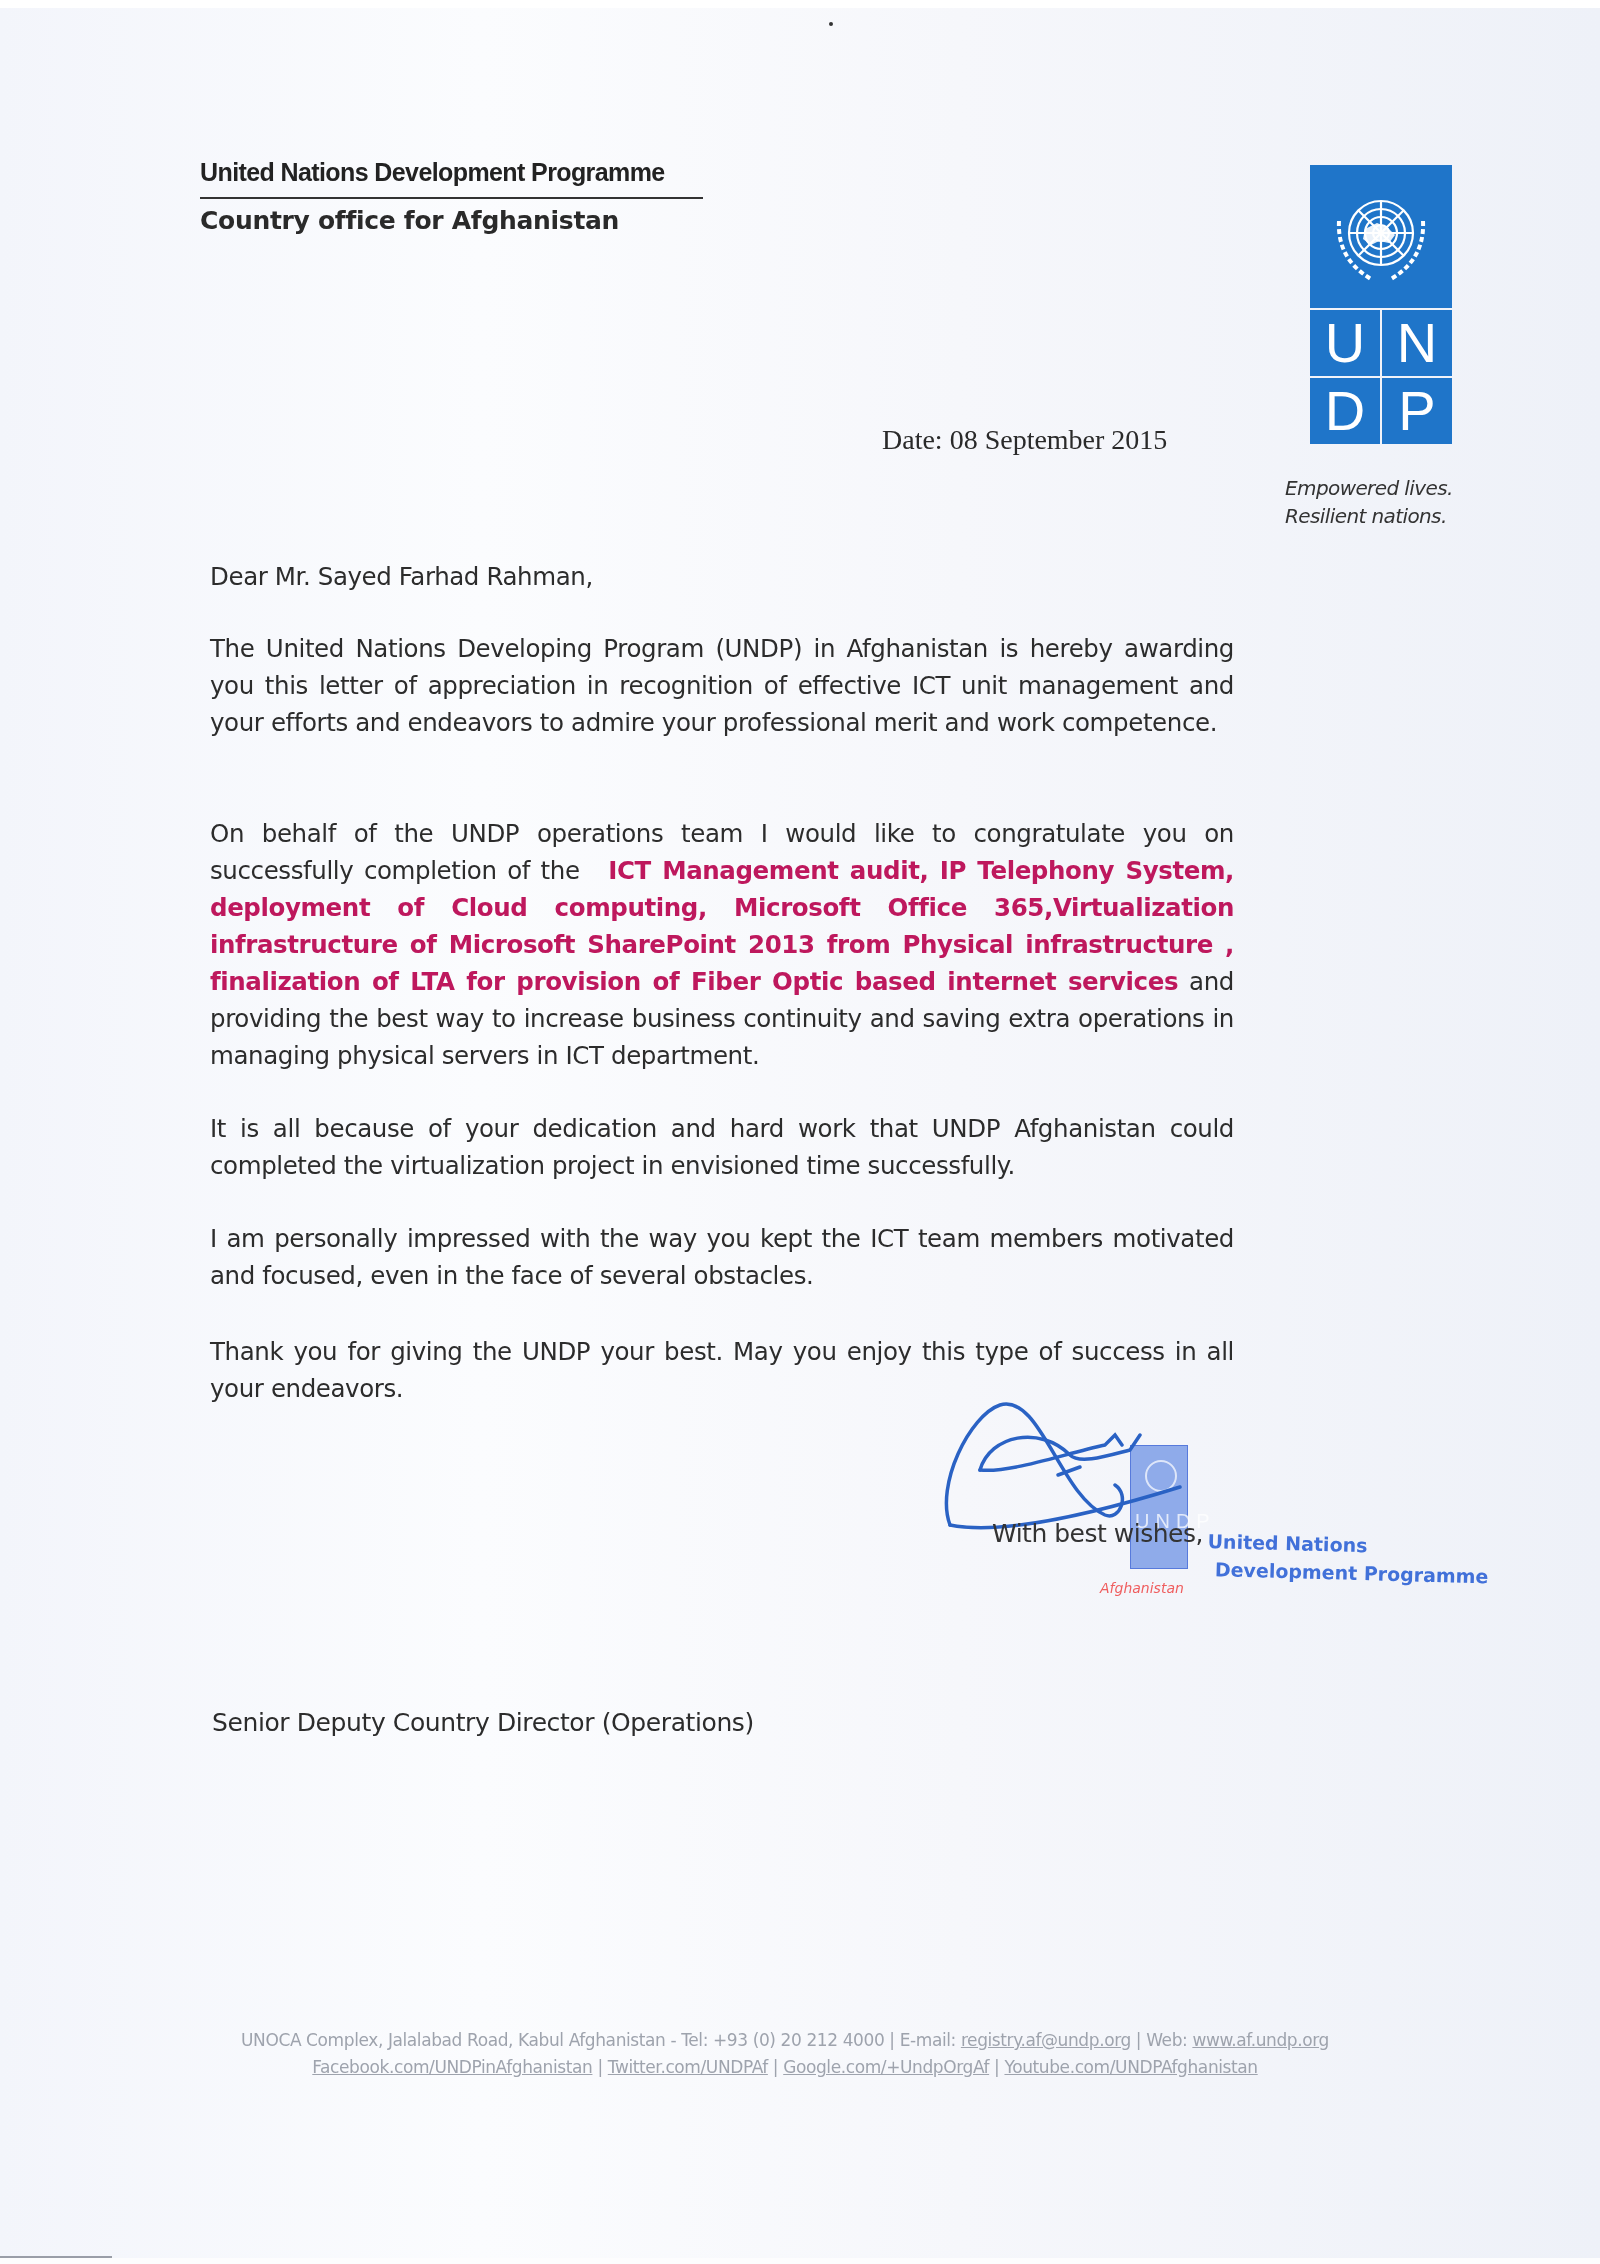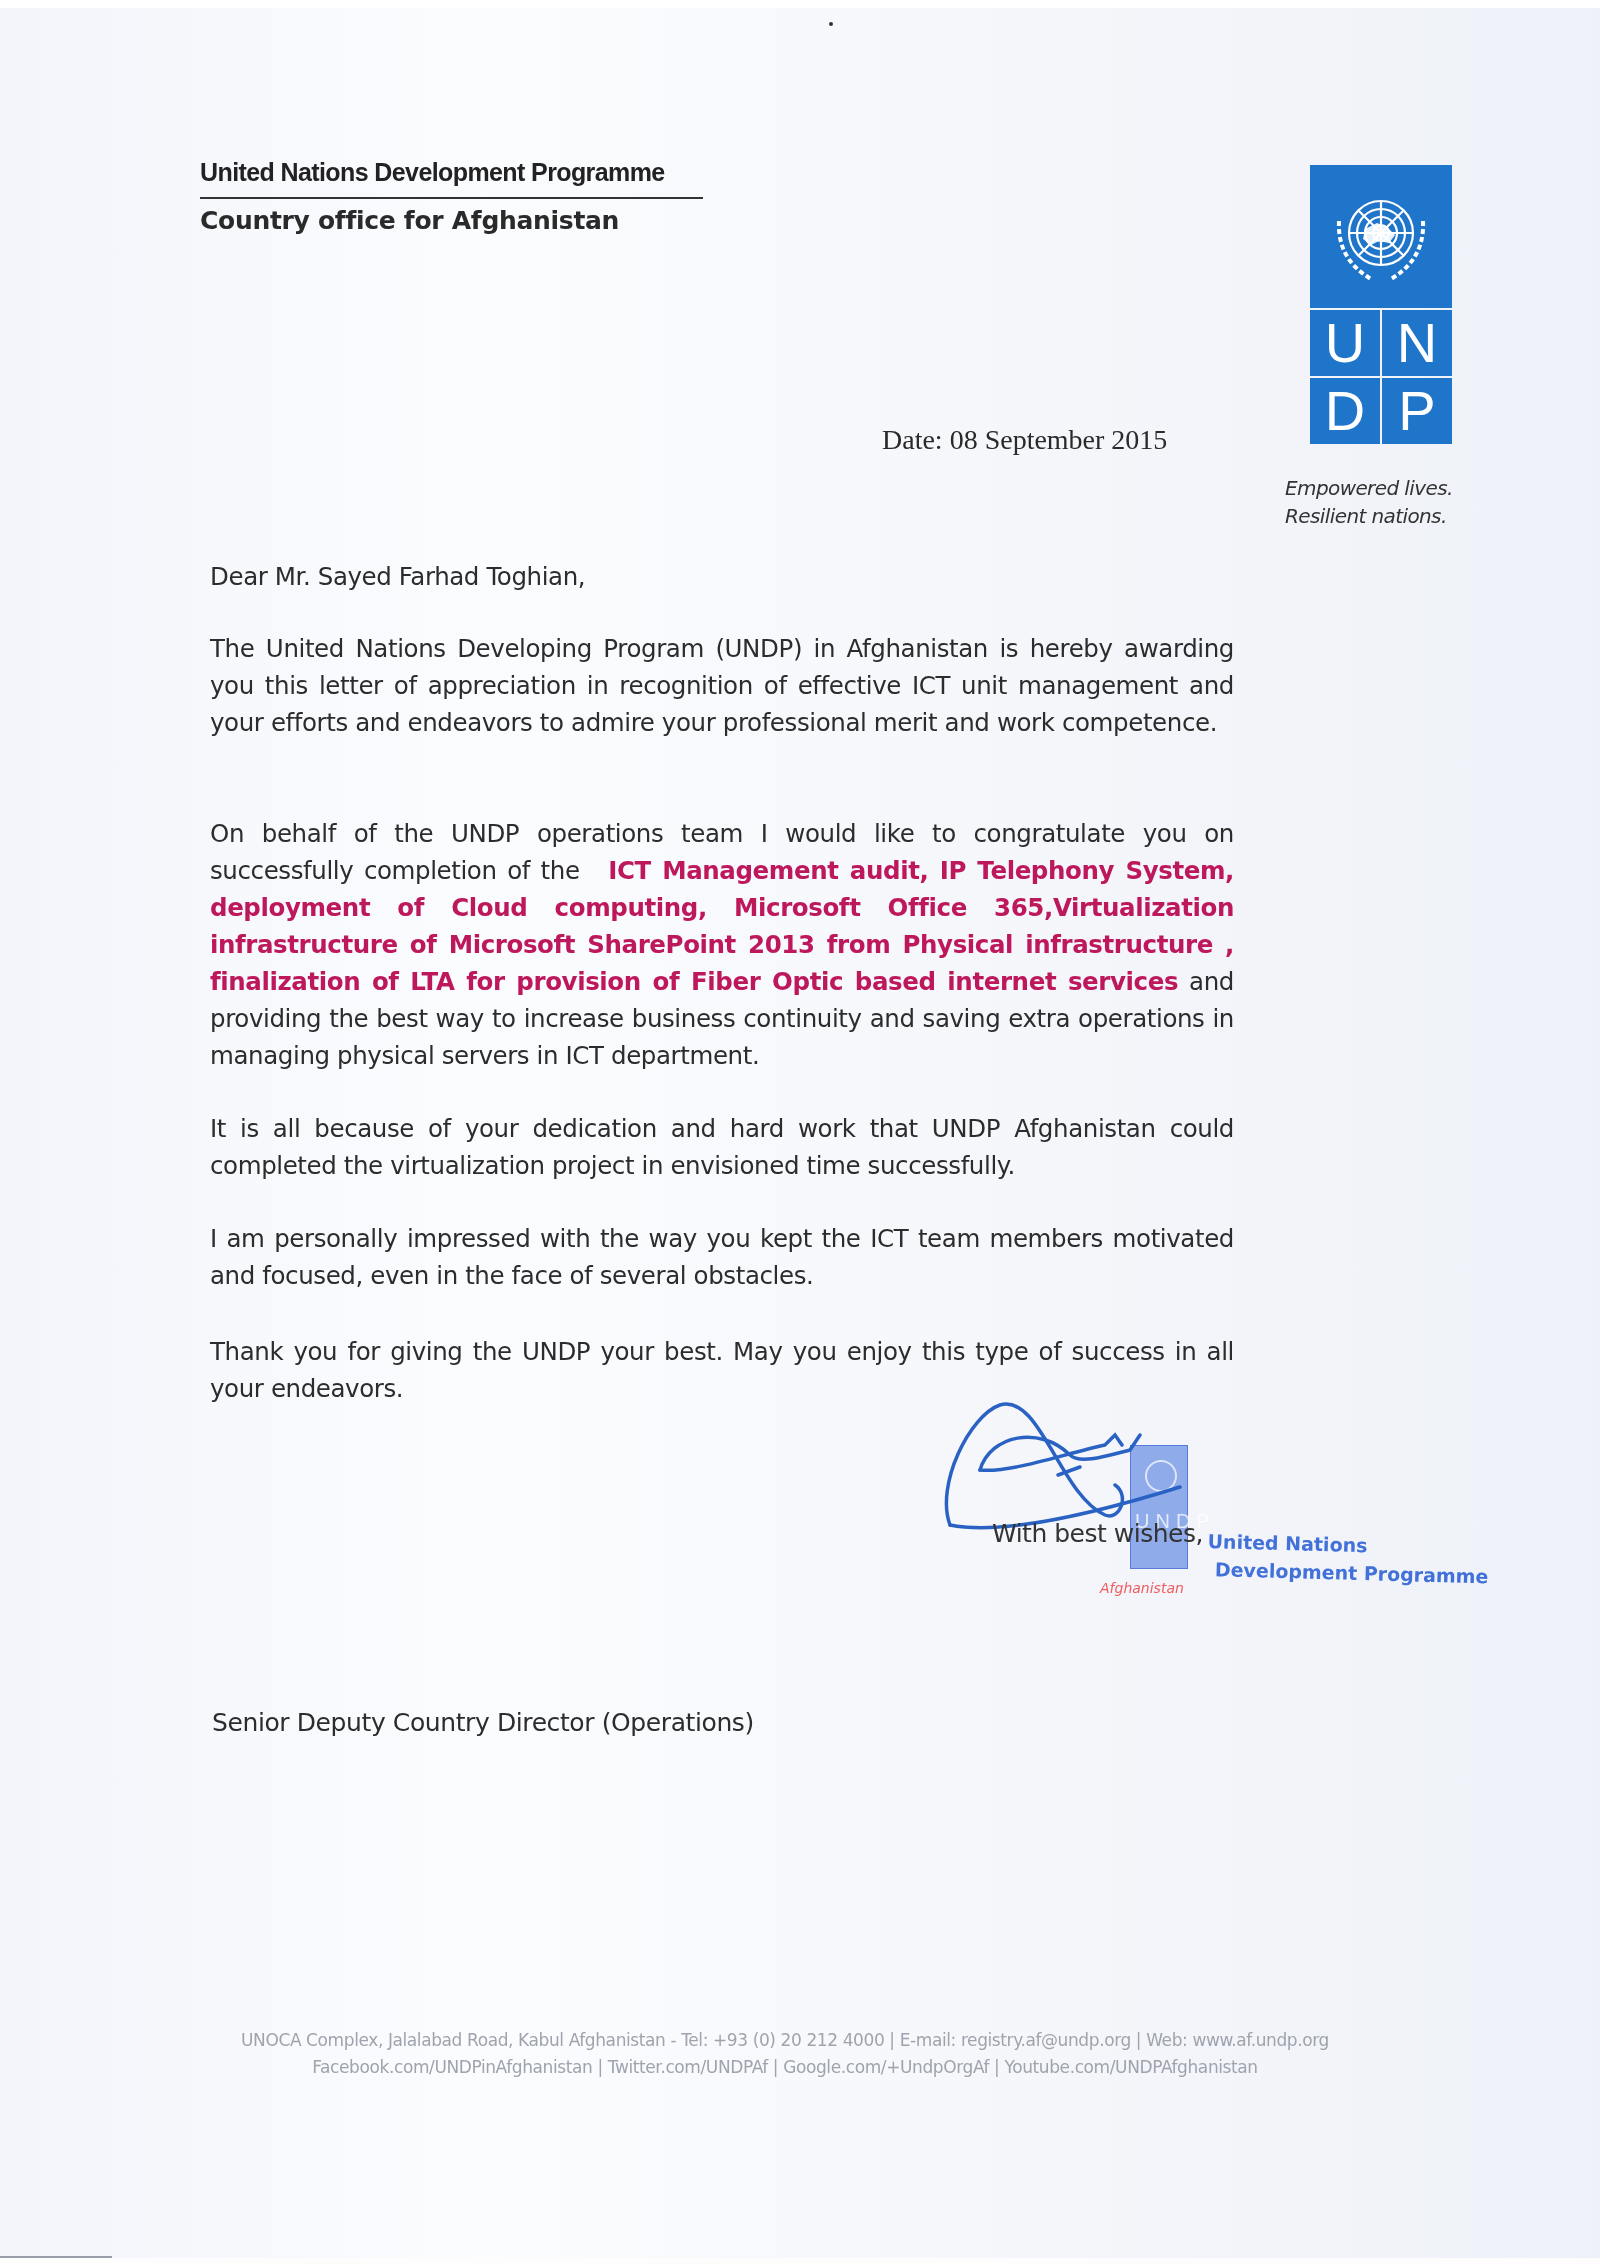--- a/index.html
+++ b/index.html
@@ -81,21 +81,21 @@
     position:absolute; left:170px; top:205px;
     font-family:"DejaVu Sans", sans-serif; font-style:italic; font-size:14px; color:#ef4444; opacity:0.85;
   }
 
   .signatory { position:absolute; left:212px; top:1704px; font-family:"DejaVu Sans", sans-serif; font-size:25px; line-height:37px; color:#2c2c2c; letter-spacing:-0.4px; }
 
   .footer {
     position:absolute; left:140px; top:2027px; width:1290px; text-align:center;
     font-family:"DejaVu Sans", sans-serif; font-size:17px; line-height:27px; color:#9ea3ad; letter-spacing:-0.4px;
   }
-  .footer a { color:#9ea3ad; }
+  .footer a { color:#9ea3ad; text-decoration:underline; }
 </style>
 </head>
 <body>
 
 <div class="page-edge"></div>
 <div class="speck"></div>
 
 <div class="org-name">United Nations Development Programme</div>
 <div class="office-name">Country office for Afghanistan</div>
 
@@ -124,21 +124,21 @@
     <div class="logo-cell">P</div>
   </div>
 </div>
 <div class="tagline">
   <div>Empowered lives.</div>
   <div>Resilient nations.</div>
 </div>
 
 <div class="date">Date: 08 September 2015</div>
 
-<div class="body-text salutation">Dear Mr. Sayed Farhad Toghian,</div>
+<div class="body-text salutation">Dear Mr. Sayed Farhad Rahman,</div>
 <div class="body-text p1">The United Nations Developing Program (UNDP) in Afghanistan is hereby awarding you this letter of appreciation in recognition of effective ICT unit management and your efforts and endeavors to admire your professional merit and work competence.</div>
 <div class="body-text p2"><span>On behalf of the UNDP operations team I would like to congratulate you on successfully completion of the </span><b>ICT Management audit, IP Telephony System, deployment of Cloud computing, Microsoft Office 365,Virtualization infrastructure of Microsoft SharePoint 2013 from Physical infrastructure , finalization of LTA for provision of Fiber Optic based internet services</b><span> and providing the best way to increase business continuity and saving extra operations in managing physical servers in ICT department.</span></div>
 <div class="body-text p3">It is all because of your dedication and hard work that UNDP Afghanistan could completed the virtualization project in envisioned time successfully.</div>
 <div class="body-text p4">I am personally impressed with the way you kept the ICT team members motivated and focused, even in the face of several obstacles.</div>
 <div class="body-text p5">Thank you for giving the UNDP your best. May you enjoy this type of success in all your endeavors.</div>
 
 <div class="signature-block">
   <div class="stamp-logo">
     <div class="s-emb"></div>
     <div class="s-letters">UNDP</div>

